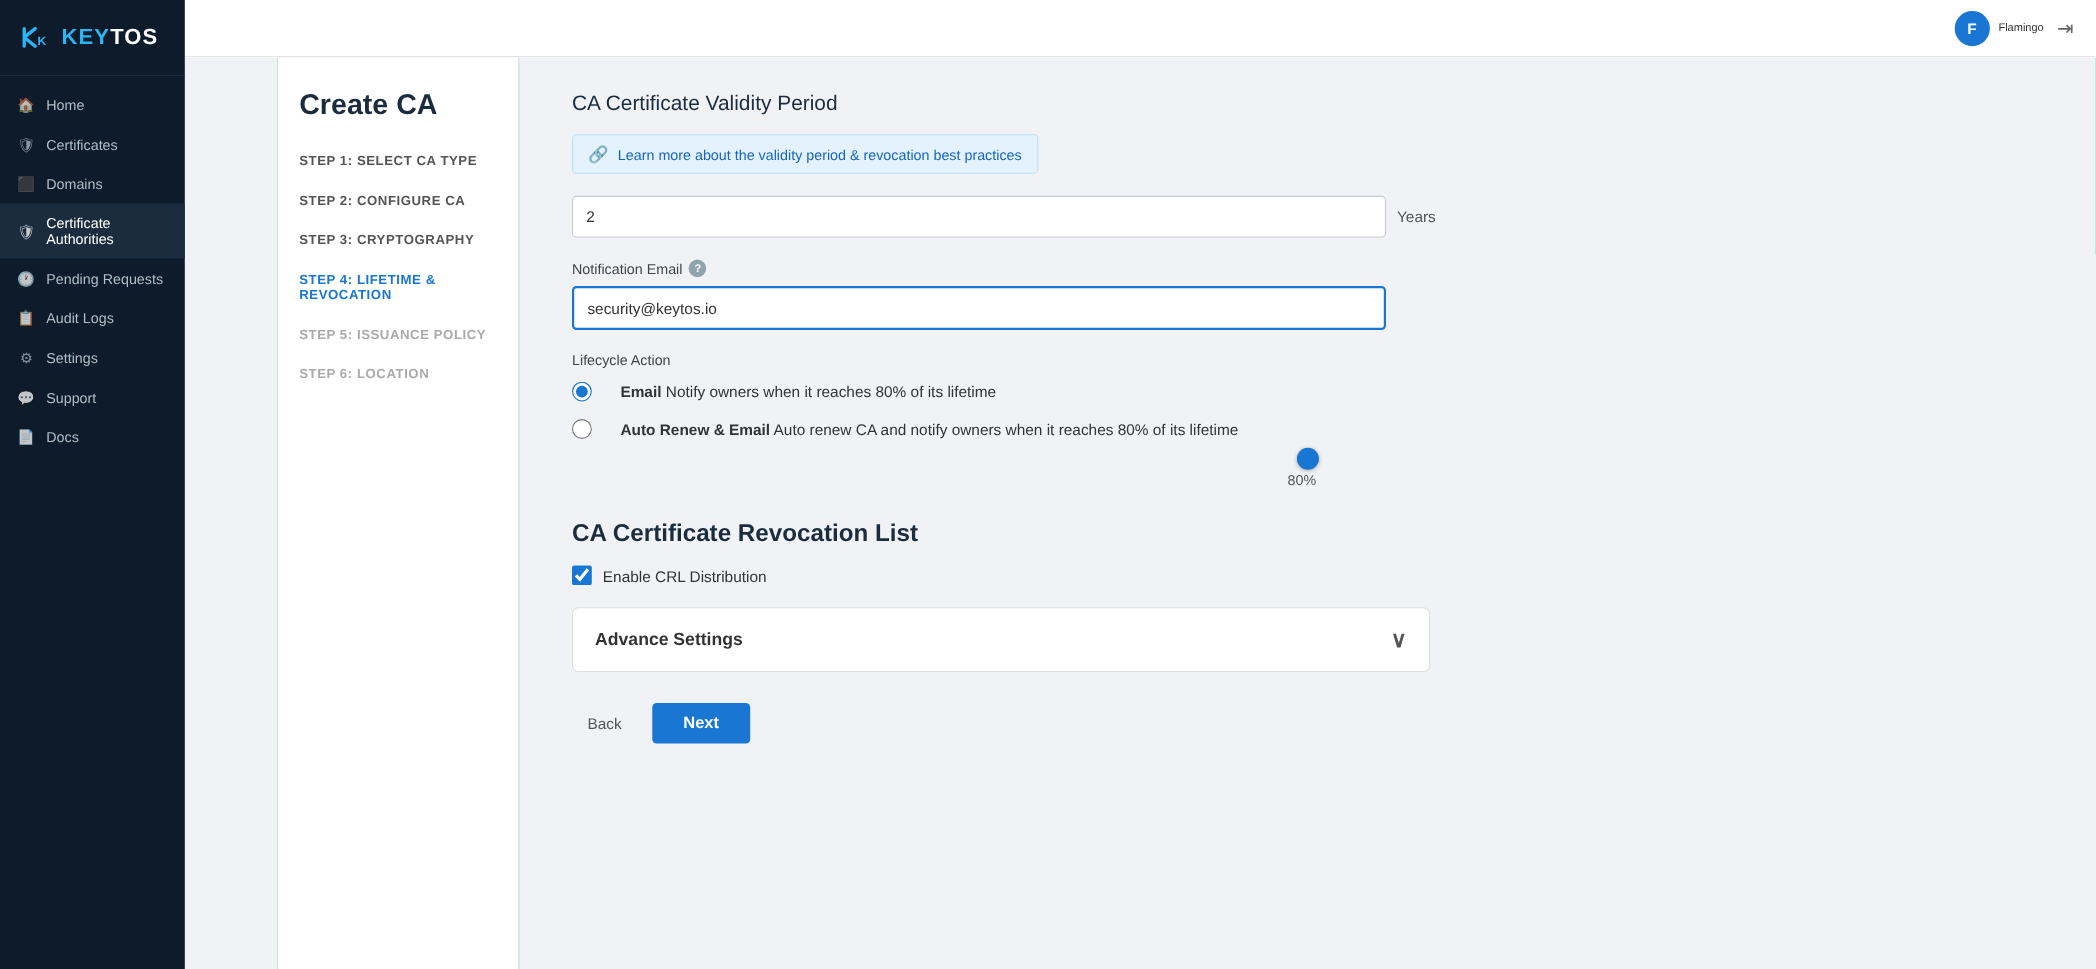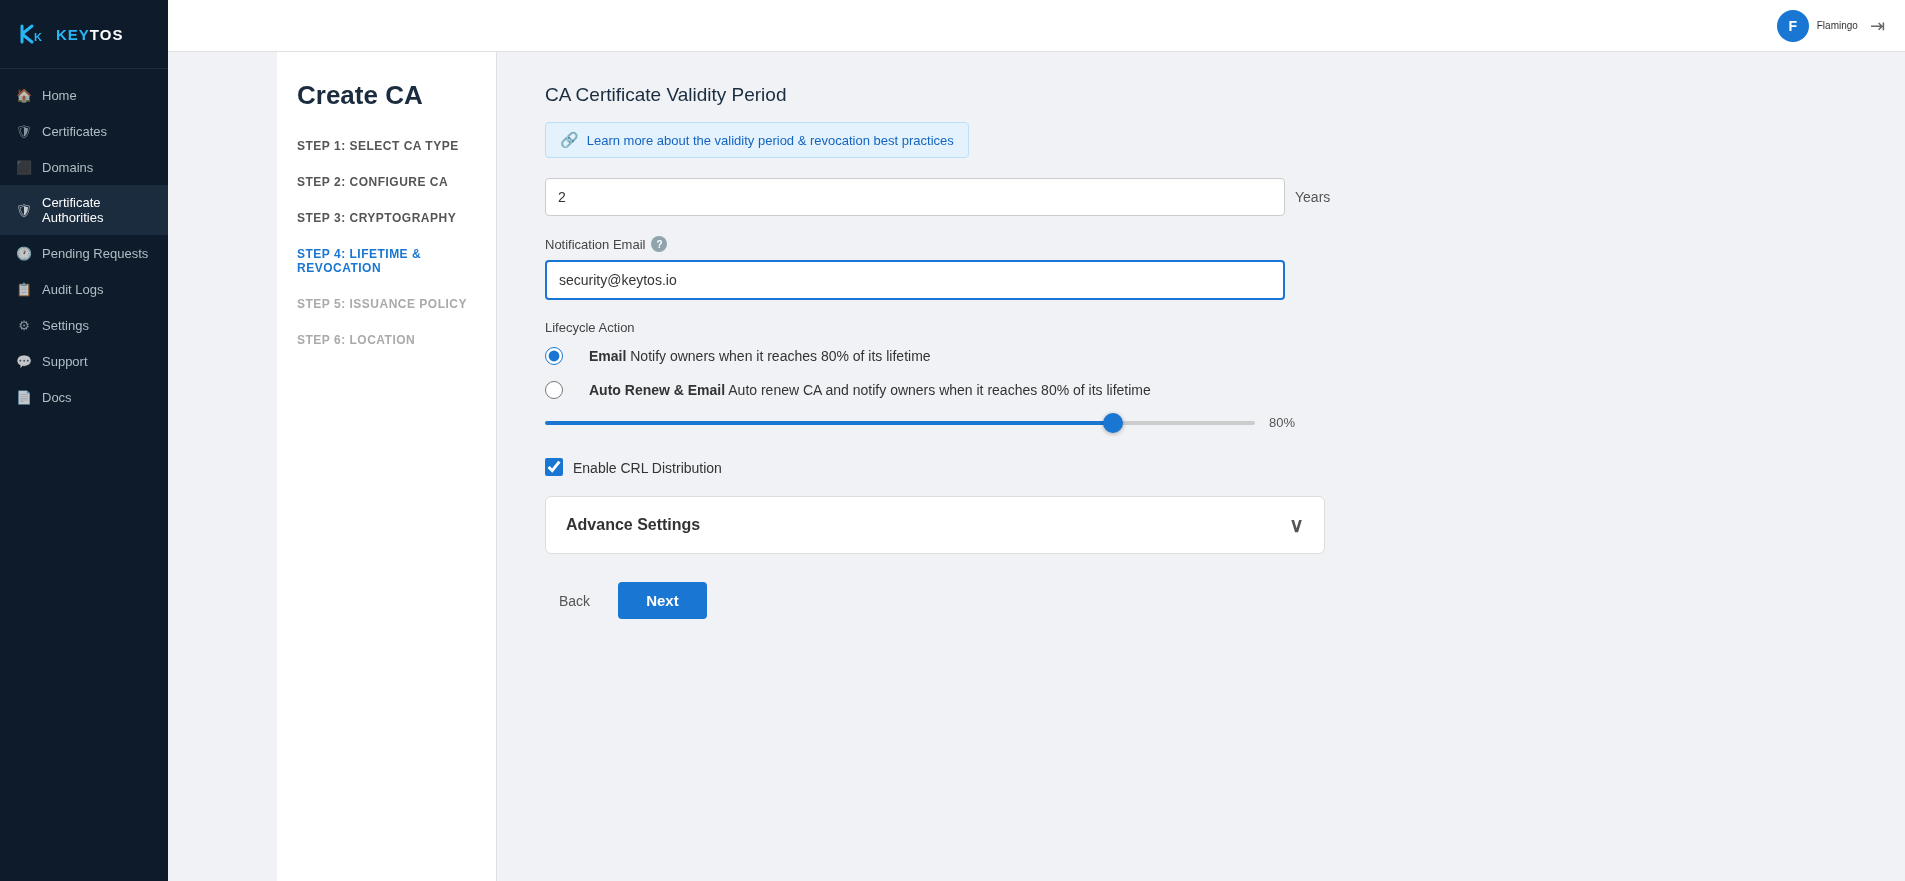--- a/index.html
+++ b/index.html
@@ -21,21 +21,21 @@
       display: flex;
       align-items: center;
       gap: 6px;
       border-bottom: 1px solid #1e2e40;
     }
     .logo-icon {
       width: 36px;
       height: 36px;
     }
     .logo-text {
-      font-size: 15px;
+      font-size: 20px;
       font-weight: 700;
       letter-spacing: 1px;
     }
     .logo-text .key { color: #29b6f6; }
     .logo-text .tos { color: #fff; }
     .sidebar-nav {
       flex: 1;
       padding: 8px 0;
     }
     .nav-item {
@@ -89,21 +89,21 @@
       align-items: center;
       justify-content: center;
       font-size: 14px;
       font-weight: 600;
     }
     .user-name { font-size: 10px; color: #333; text-align: center; }
     .logout-icon { color: #666; margin-left: 12px; font-size: 18px; cursor: pointer; }
 
     
     .main {
-      margin-left: 109px;
+      margin-left: 84px;
       margin-top: 52px;
       flex: 1;
       overflow-y: auto;
       background: #22c55e;
       display: flex;
     }
 
     
     .stepper-panel {
       width: 220px;
@@ -232,20 +232,21 @@
       cursor: pointer;
     }
     .radio-option .bold { font-weight: 600; padding-left: 16px; }
 
     .slider-section { margin-bottom: 28px; }
     .slider-label { font-size: 13px; color: #444; margin-bottom: 10px; }
     .slider-row {
       display: flex;
       align-items: center;
       gap: 14px;
+      flex-direction: column;
     }
     .slider-track {
       flex: 1;
       max-width: 710px;
       height: 4px;
       background: linear-gradient(to right, #1976d2 80%, #ccc 80%);
       border-radius: 2px;
       position: relative;
     }
     .slider-thumb {
@@ -437,20 +438,21 @@
 
     <div class="slider-section">
       <div class="slider-row">
         <div class="slider-track">
           <div class="slider-thumb"></div>
         </div>
         <span class="slider-pct">80%</span>
       </div>
     </div>
 
+    <h2 class="revocation-title">CA Certificate Revocation List</h2>
 
     <div class="checkbox-row">
       <input type="checkbox" id="enable-crl" checked="" style="">
       <label for="enable-crl">Enable CRL Distribution</label>
     </div>
 
     <div class="accordion">
       <div class="accordion-header">
         <span>Advance Settings</span>
         <span class="accordion-icon">∨</span>

